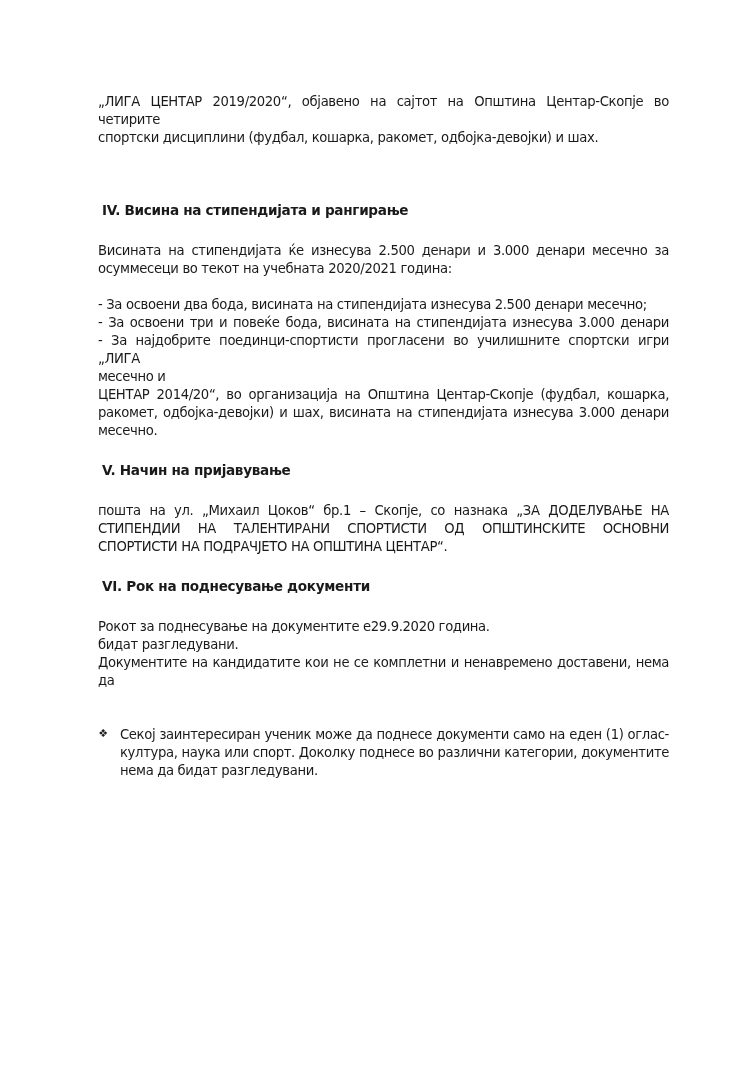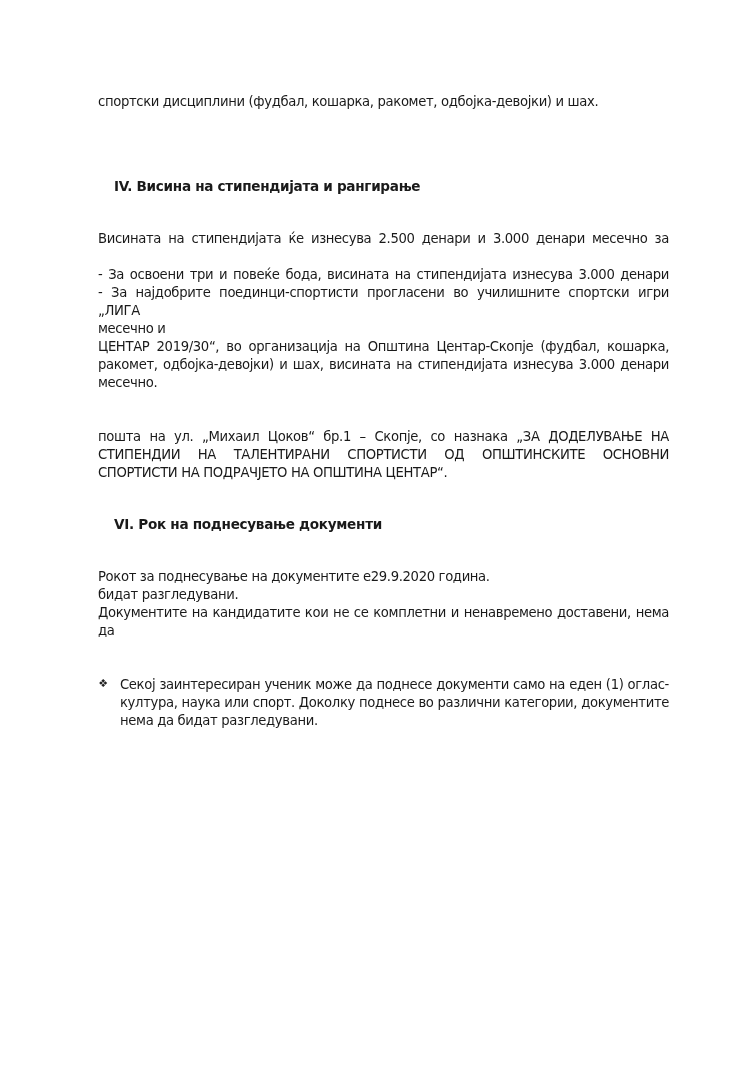--- a/index.html
+++ b/index.html
@@ -26,21 +26,21 @@
       word-spacing: 0px;
     }
     .p {
       margin: 0;
       text-align: justify;
     }
     .line { display: block; text-align: justify; text-align-last: justify; }
     .line.left { text-align: right; text-align-last: left; }
     .heading {
       font-weight: bold;
-      margin: 16px;
+      margin: 4px;
       font-size: 13.6px;
       letter-spacing: -0.3px;
     }
     .gap-xl { height: 50px; }
     .gap-l { height: 19px; }
     .gap-m { height: 17px; }
     .gap-s { height: 18px; }
     .bullet-block {
       position: relative;
       margin-left: 22px;
@@ -56,45 +56,49 @@
       text-align: center;
       color: #222;
     }
   </style>
 </head>
 <body>
 
 <div class="page">
 
   <div class="p">
+    <span class="line">„ЛИГА ЦЕНТАР 2019/2020“, објавено на сајтот на Општина Центар-Скопје во четирите</span>
     <span class="line left">спортски дисциплини (фудбал, кошарка, ракомет, одбојка-девојки) и шах.</span>
   </div>
 
   <div class="gap-xl"></div>
 
   <div class="heading">IV.  Висина на стипендијата и рангирање</div>
   <div class="gap-l"></div>
 
   <div class="p">
     <span class="line">Висината на стипендијата ќе изнесува 2.500 денари и 3.000 денари месечно за</span>
+    <span class="line left">осуммесеци во текот на учебната  2020/2021 година:</span>
   </div>
 
   <div class="gap-s"></div>
 
   <div class="p">
+    <span class="line left">- За освоени два бода, висината на стипендијата изнесува 2.500 денари месечно;</span>
     <span class="line">- За освоени три и повеќе бода, висината на стипендијата изнесува 3.000 денари</span>
     <span class="line">- За најдобрите поединци-спортисти прогласени во училишните спортски игри „ЛИГА</span>
     <span class="line left">месечно и</span>
-    <span class="line">ЦЕНТАР 2019/30“, во организација на Општина Центар-Скопје (фудбал, кошарка,</span>
+    <span class="line">ЦЕНТАР 2014/20“, во организација на Општина Центар-Скопје (фудбал, кошарка,</span>
     <span class="line">ракомет, одбојка-девојки) и шах, висината на стипендијата изнесува 3.000 денари</span>
     <span class="line left">месечно.</span>
   </div>
 
   <div class="gap-m"></div>
 
+  <div class="heading">V.  Начин на пријавување</div>
   <div class="gap-l"></div>
 
   <div class="p">
     <span class="line">пошта на ул. „Михаил Цоков“ бр.1 – Скопје, со назнака „ЗА ДОДЕЛУВАЊЕ НА</span>
     <span class="line">СТИПЕНДИИ НА ТАЛЕНТИРАНИ СПОРТИСТИ ОД ОПШТИНСКИТЕ ОСНОВНИ</span>
     <span class="line left">СПОРТИСТИ НА ПОДРАЧЈЕТО НА ОПШТИНА ЦЕНТАР“.</span>
   </div>
 
   <div class="gap-m"></div>
 

